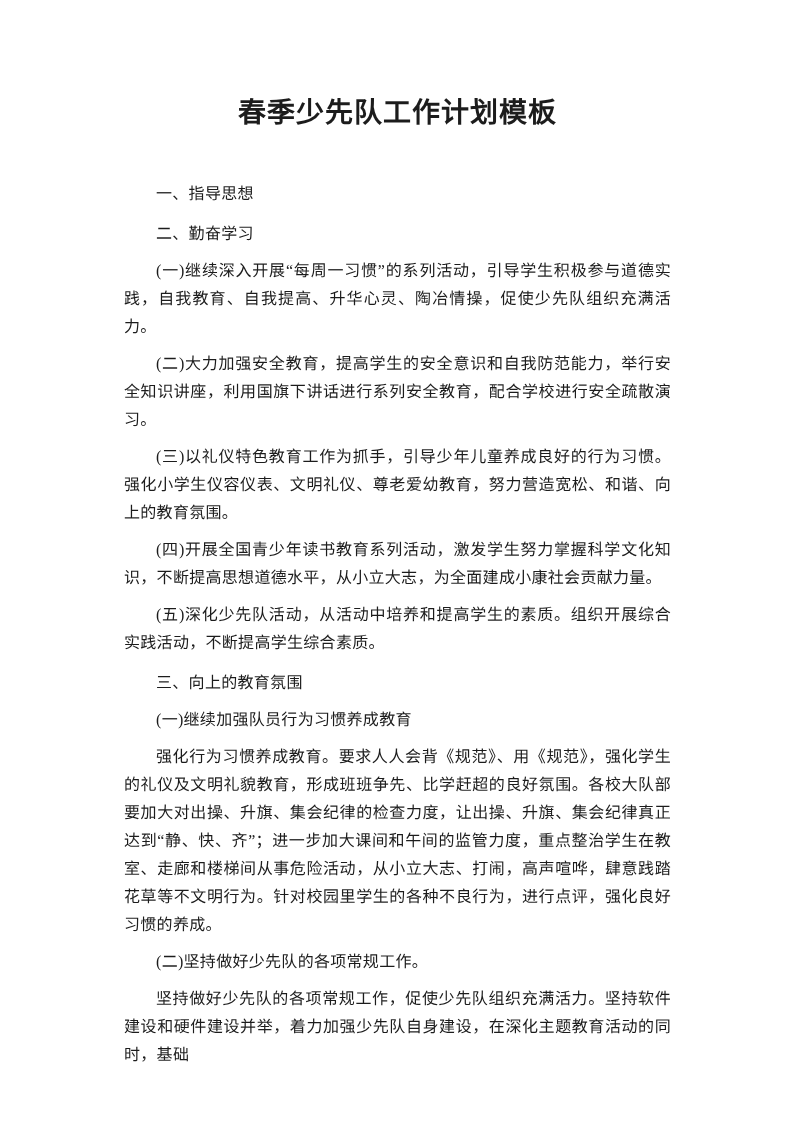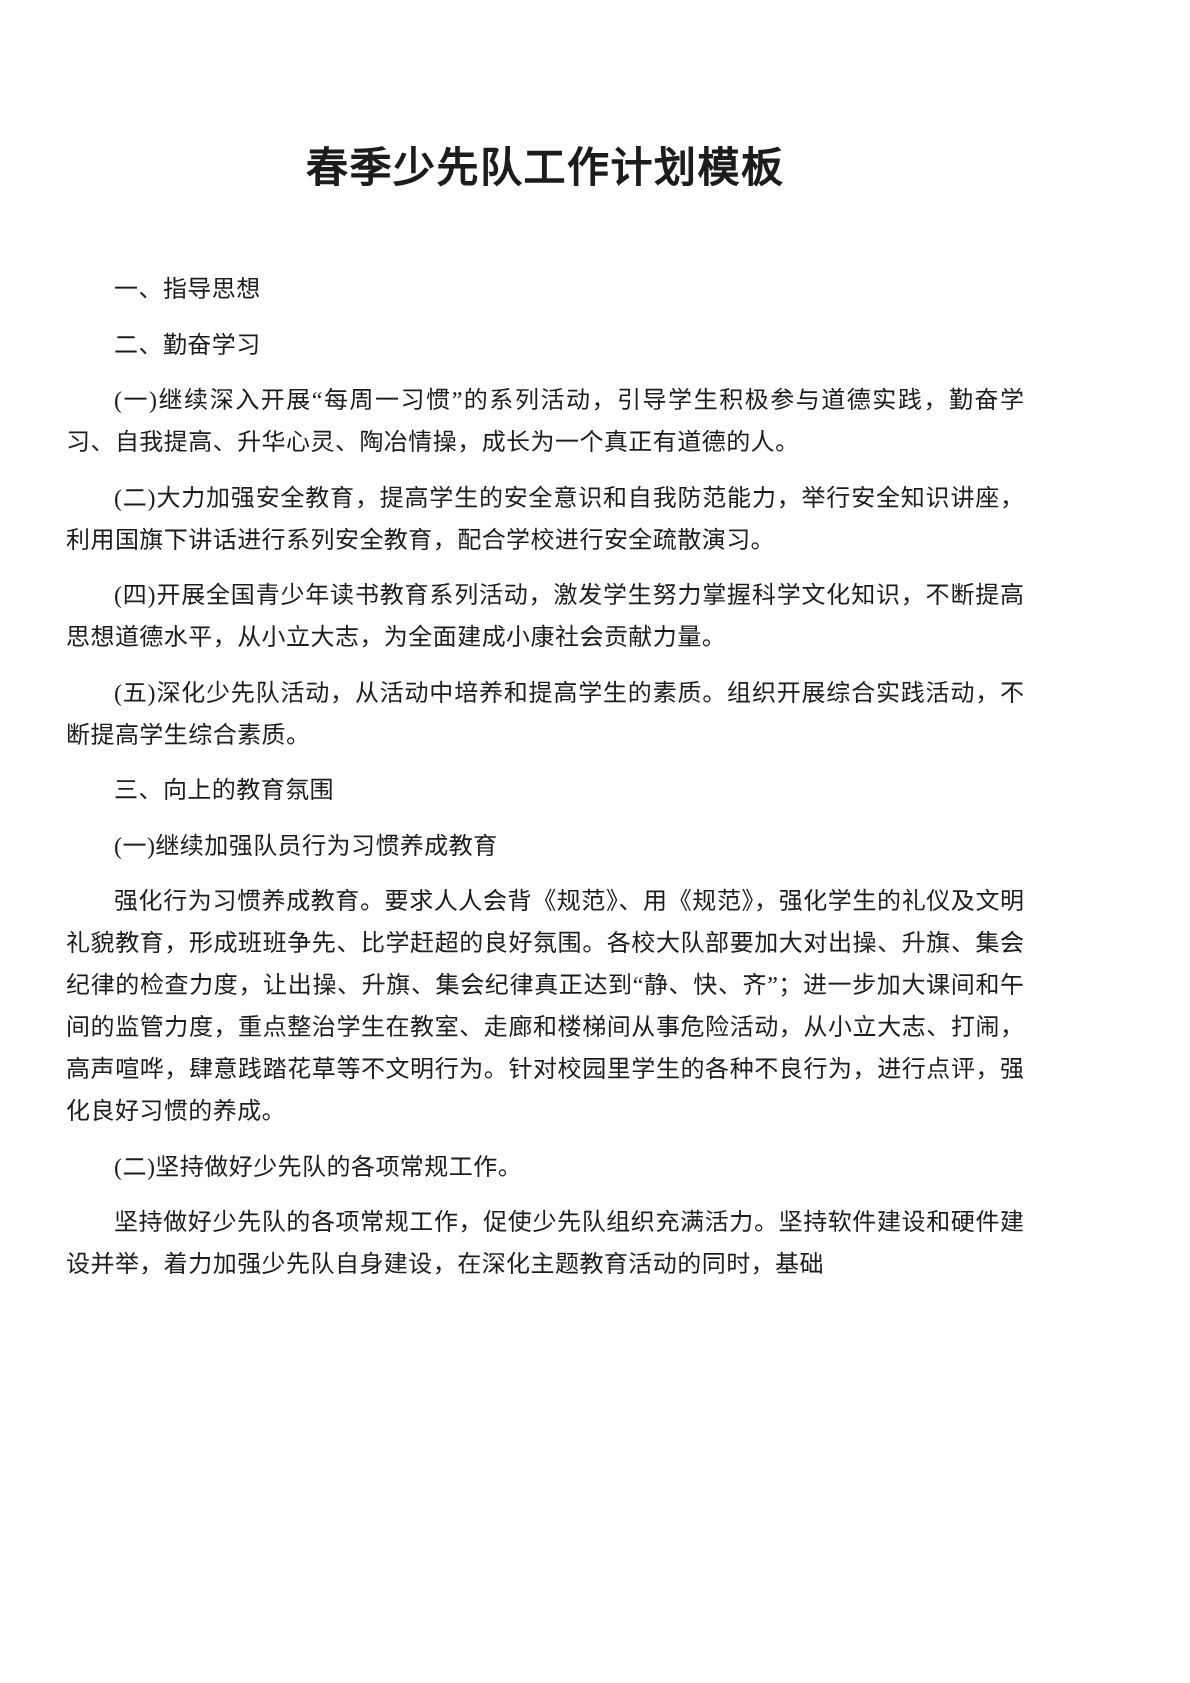--- a/index.html
+++ b/index.html
@@ -5,36 +5,36 @@
   html, body {
     margin: 0;
     padding: 0;
     background: #ffffff;
   }
   .page {
     position: relative;
     width: 793px;
     height: 1122px;
     box-sizing: border-box;
-    padding: 96px 110px 40px 44px;
+    padding: 96px 110px 40px 112px;
     background: #ffffff;
     font-family: "Liberation Serif", "DejaVu Serif", serif;
     color: #1c1c1c;
     overflow: hidden;
   }
   .doc-title {
     margin: 0 0 50px 0;
     font-size: 28px;
     font-weight: bold;
     line-height: 34px;
     text-align: center;
     letter-spacing: 1px;
   }
   .doc-section {
-    margin: 0;
+    margin: 12px;
     padding: 0;
   }
   .sec-heading,
   .para {
     margin: 0 0 9px 0;
     font-size: 16px;
     line-height: 28px;
     letter-spacing: 0.3px;
     text-indent: 2em;
     text-align: justify;
@@ -47,22 +47,23 @@
 <div class="page" style="background: rgb(255, 255, 255); color: rgb(28, 28, 28);">
 
   <h1 class="doc-title">春季少先队工作计划模板</h1>
 
   <section class="doc-section">
     <p class="sec-heading">一、指导思想</p>
   </section>
 
   <section class="doc-section">
     <p class="sec-heading">二、勤奋学习</p>
-    <p class="para">(一)继续深入开展“每周一习惯”的系列活动，引导学生积极参与道德实践，勤奋学习、自我提高、升华心灵、陶冶情操，成长为一个真正有道德的人。</p>
+    <p class="para">(一)继续深入开展“每周一习惯”的系列活动，引导学生积极参与道德实践，自我教育、自我提高、升华心灵、陶冶情操，促使少先队组织充满活力。</p>
     <p class="para">(二)大力加强安全教育，提高学生的安全意识和自我防范能力，举行安全知识讲座，利用国旗下讲话进行系列安全教育，配合学校进行安全疏散演习。</p>
+    <p class="para">(三)以礼仪特色教育工作为抓手，引导少年儿童养成良好的行为习惯。强化小学生仪容仪表、文明礼仪、尊老爱幼教育，努力营造宽松、和谐、向上的教育氛围。</p>
     <p class="para">(四)开展全国青少年读书教育系列活动，激发学生努力掌握科学文化知识，不断提高思想道德水平，从小立大志，为全面建成小康社会贡献力量。</p>
     <p class="para">(五)深化少先队活动，从活动中培养和提高学生的素质。组织开展综合实践活动，不断提高学生综合素质。</p>
   </section>
 
   <section class="doc-section">
     <p class="sec-heading">三、向上的教育氛围</p>
     <p class="para">(一)继续加强队员行为习惯养成教育</p>
     <p class="para">强化行为习惯养成教育。要求人人会背《规范》、用《规范》，强化学生的礼仪及文明礼貌教育，形成班班争先、比学赶超的良好氛围。各校大队部要加大对出操、升旗、集会纪律的检查力度，让出操、升旗、集会纪律真正达到“静、快、齐”；进一步加大课间和午间的监管力度，重点整治学生在教室、走廊和楼梯间从事危险活动，从小立大志、打闹，高声喧哗，肆意践踏花草等不文明行为。针对校园里学生的各种不良行为，进行点评，强化良好习惯的养成。</p>
     <p class="para">(二)坚持做好少先队的各项常规工作。</p>
     <p class="para">坚持做好少先队的各项常规工作，促使少先队组织充满活力。坚持软件建设和硬件建设并举，着力加强少先队自身建设，在深化主题教育活动的同时，基础</p>

